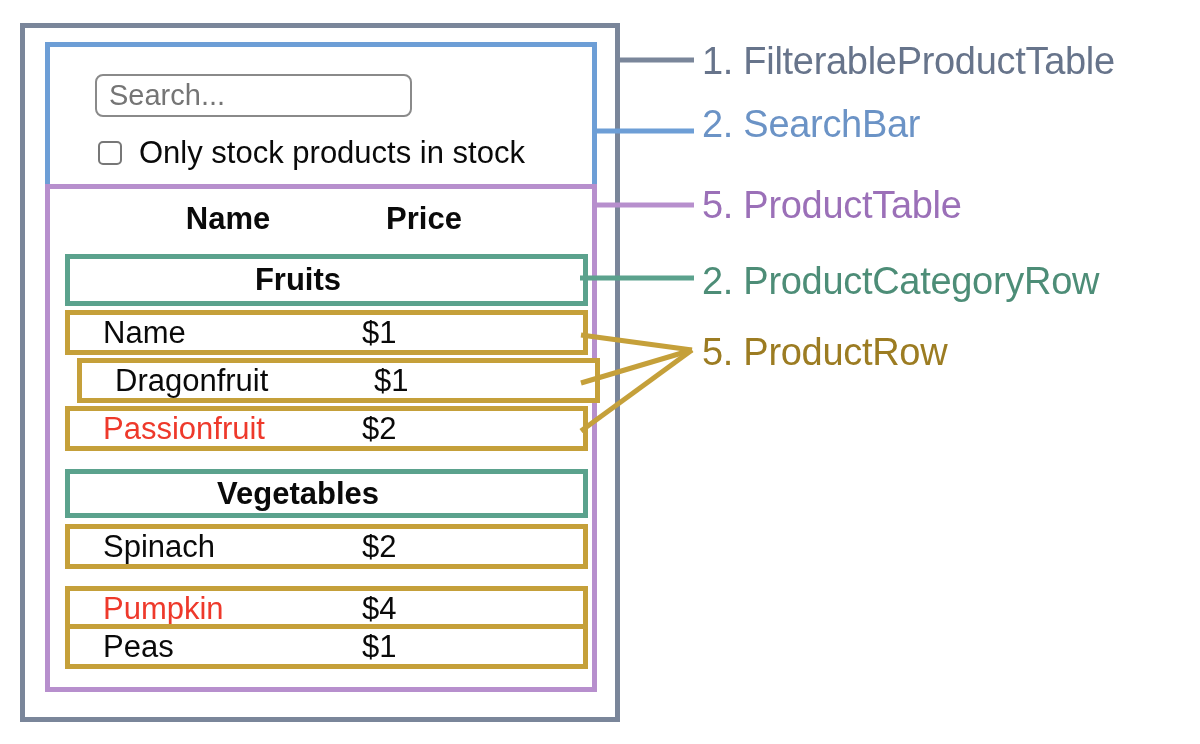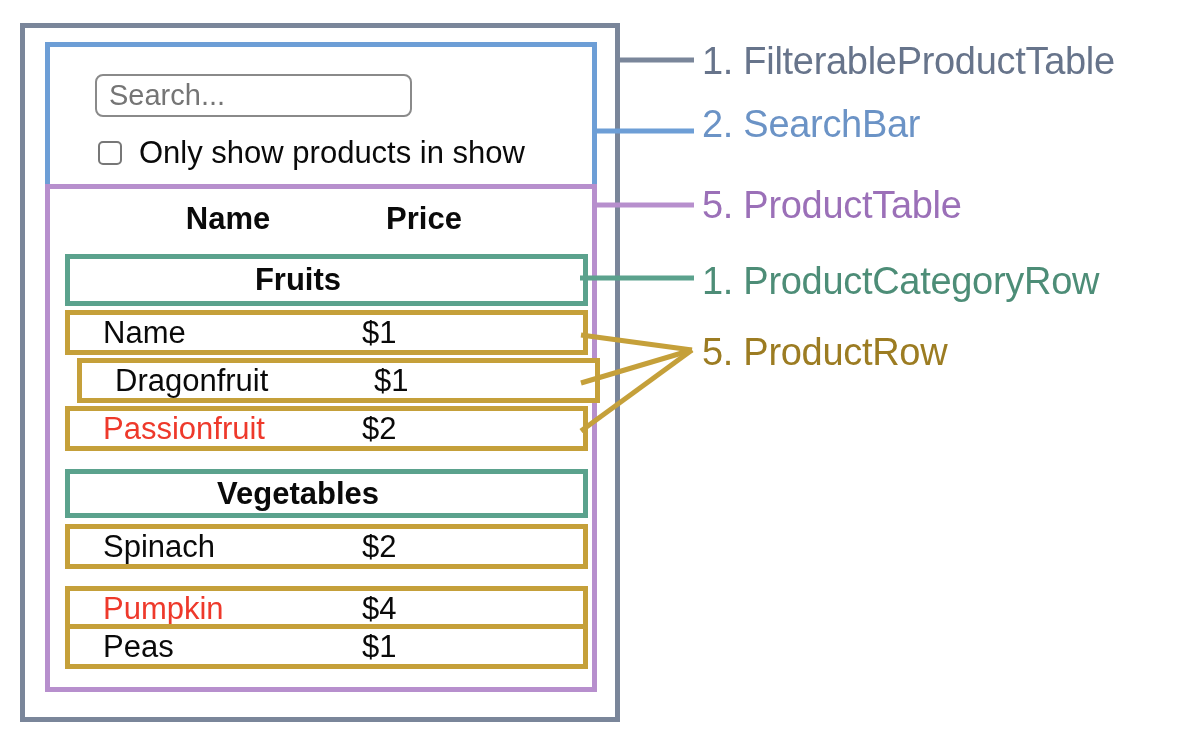--- a/index.html
+++ b/index.html
@@ -55,21 +55,21 @@
 <body>
 
 <div class="canvas">
 
   <div class="box outer-box"></div>
 
   <div class="box searchbar-box">
     <input class="search-input" type="text" placeholder="Search..." style="">
     <div class="stock-filter">
       <div class="checkbox"></div>
-      <div class="checkbox-label">Only show products in show</div>
+      <div class="checkbox-label">Only stock products in stock</div>
     </div>
   </div>
 
   <div class="box producttable-box">
     <div class="col-header name">Name</div>
     <div class="col-header price">Price</div>
 
     <div class="inner-row category-row" style="top:65px;height:52px;padding-left:16px;">
       <span class="cat-text">Fruits</span>
     </div>
@@ -111,16 +111,16 @@
     <line x1="594" y1="205" x2="694" y2="205" style="stroke:var(--purple-border);stroke-width:5;"></line>
     <line x1="580" y1="278" x2="694" y2="278" style="stroke:var(--teal-border);stroke-width:5;"></line>
     <line x1="581" y1="335" x2="692" y2="350" style="stroke:var(--gold-border);stroke-width:5;"></line>
     <line x1="581" y1="383" x2="692" y2="350" style="stroke:var(--gold-border);stroke-width:5;"></line>
     <line x1="581" y1="431" x2="692" y2="350" style="stroke:var(--gold-border);stroke-width:5;"></line>
   </svg>
 
   <div class="legend-label legend-1">1. FilterableProductTable</div>
   <div class="legend-label legend-2">2. SearchBar</div>
   <div class="legend-label legend-3">5. ProductTable</div>
-  <div class="legend-label legend-4">1. ProductCategoryRow</div>
+  <div class="legend-label legend-4">2. ProductCategoryRow</div>
   <div class="legend-label legend-5">5. ProductRow</div>
 
 </div>
 
 </body></html>

